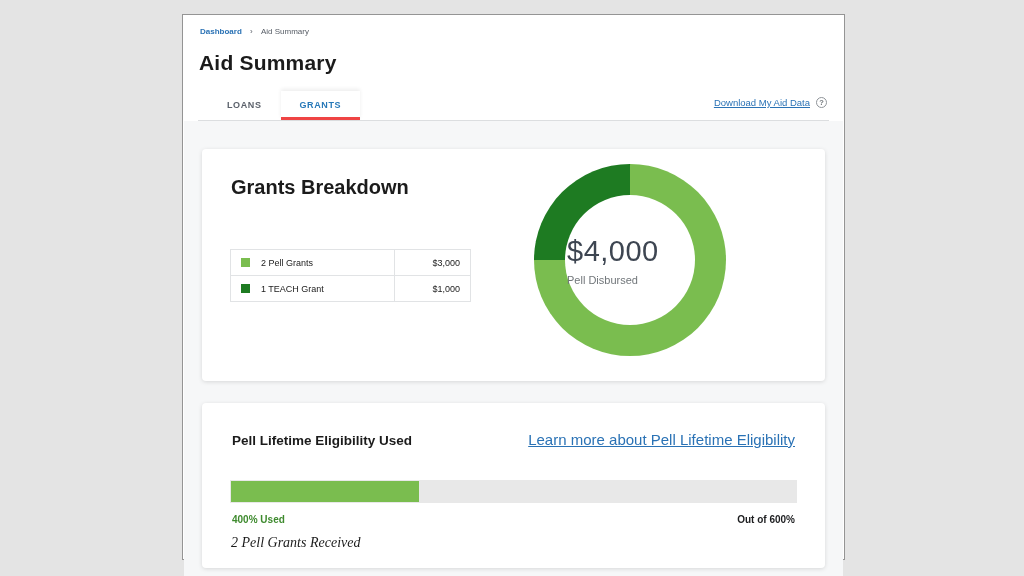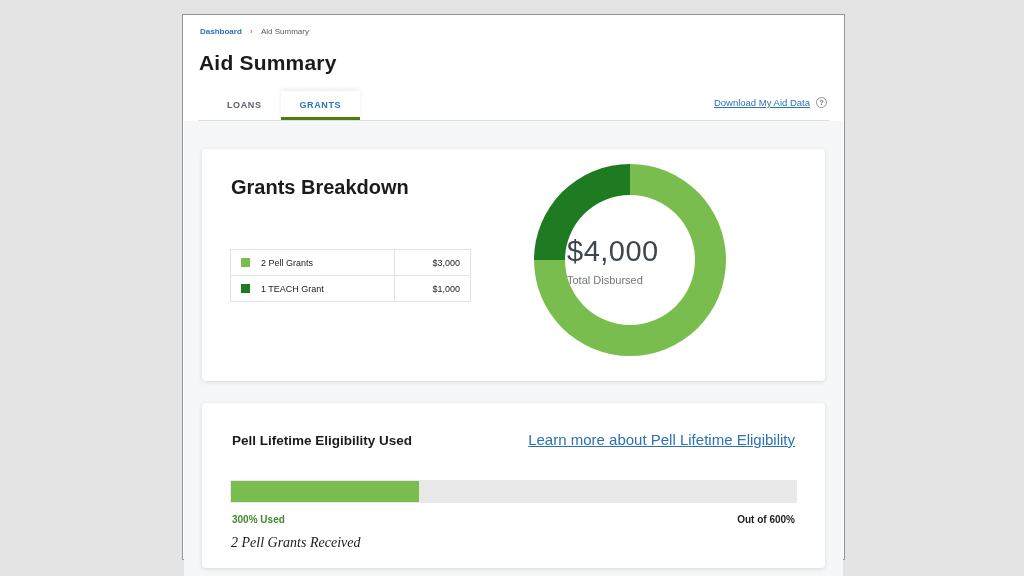--- a/index.html
+++ b/index.html
@@ -22,21 +22,21 @@
   .tab-row {
     display:flex; justify-content:space-between; align-items:flex-end;
     margin-top:13px; border-bottom:1px solid #dcdee0;
   }
   .tabs { display:flex; margin-left:8px; }
   .tab {
     padding:9px 19px 8px; font-size:9px; font-weight:700; letter-spacing:.6px;
     color:#5b616b; cursor:pointer;
   }
   .tab.active {
-    color:#2678b8; background:#fff; border-bottom:3px solid #4d7c0f;
+    color:#2678b8; background:#fff; border-bottom:3px solid #ef4444;
     margin-bottom:-2px; padding-bottom:7px; box-shadow:0 -2px 4px rgba(0,0,0,.07);
   }
 
   .download { padding-bottom:10px; font-size:9.5px; display:flex; align-items:center; }
   .download a { color:#2a72b5; text-decoration:underline; cursor:pointer; }
   .help {
     display:inline-flex; align-items:center; justify-content:center;
     width:11px; height:11px; border:1px solid #8f9499; border-radius:50%;
     color:#71767a; font-size:7.5px; font-weight:700; margin-left:5px; cursor:pointer;
   }
@@ -130,37 +130,37 @@
             <span class="swatch" style="background: rgb(30, 123, 34);"></span><span>1 TEACH Grant</span>
           </td>
           <td class="amt">$1,000</td>
         </tr>
       </tbody>
         </table>
 
       <div class="donut" style="background: conic-gradient(rgb(122, 189, 79) 0deg, rgb(122, 189, 79) 270deg, rgb(30, 123, 34) 270deg, rgb(30, 123, 34) 360deg);">
         <div class="donut-hole">
           <div class="donut-total">$4,000</div>
-          <div class="donut-caption">Total Disbursed</div>
+          <div class="donut-caption">Pell Disbursed</div>
         </div>
       </div>
     </div>
 
     <div class="card card-pell">
       <div class="pell-head">
         <div class="card-title">Pell Lifetime Eligibility Used</div>
         <a class="pell-link">Learn more about Pell Lifetime Eligibility</a>
       </div>
 
       <div class="progress" style="background: rgb(232, 232, 232);">
         <div class="progress-fill" style="width: 33.3333%; background: rgb(122, 189, 79);"></div>
       </div>
 
       <div class="progress-labels">
-        <span class="used">300% Used</span>
+        <span class="used">400% Used</span>
         <span class="outof">Out of 600%</span>
       </div>
 
       <div class="note">2 Pell Grants Received</div>
     </div>
 
   </div>
 </div>
 
 </body></html>

